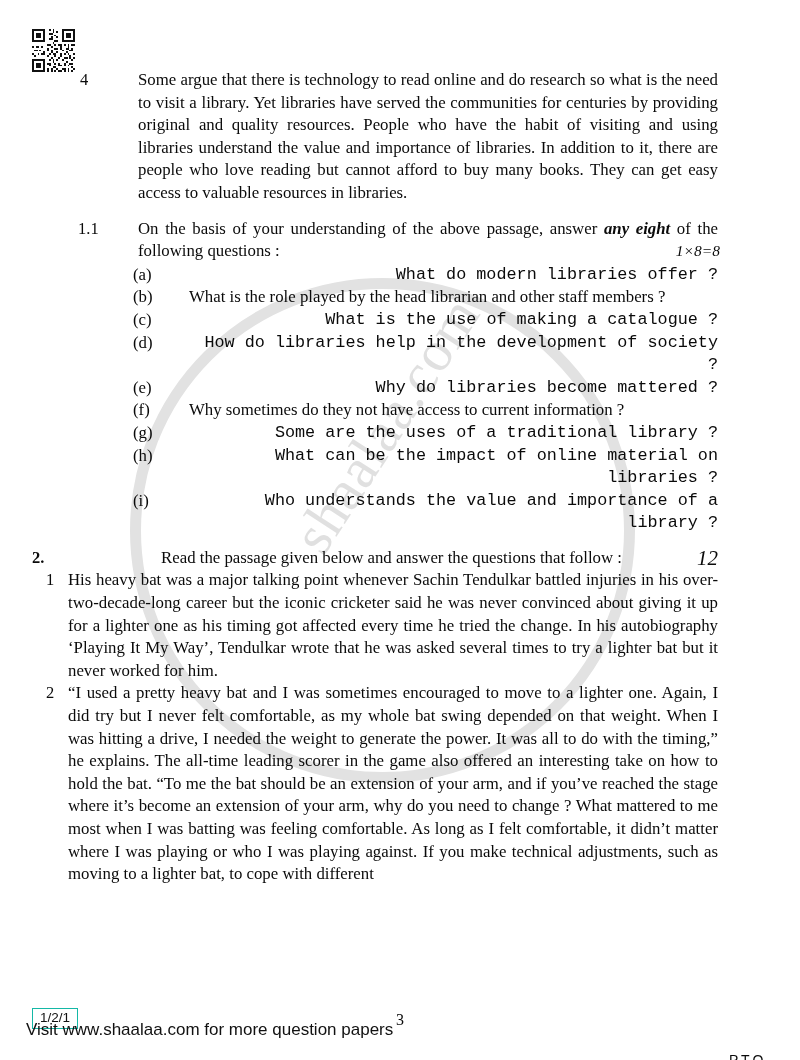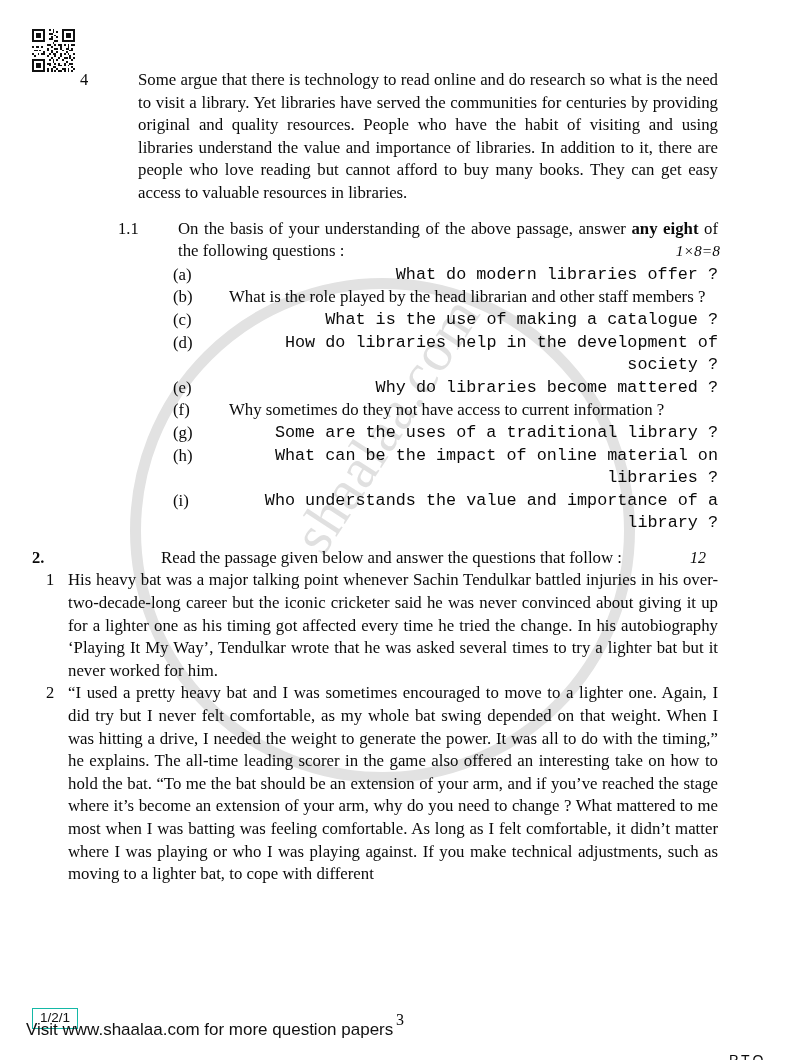--- a/index.html
+++ b/index.html
@@ -103,35 +103,35 @@
     margin: 0;
     padding-top: 69px;
     padding-left: 80px;
     padding-right: 82px;
   }
   #para4 .num-col { width: 58px; }
 
   
   #q11 {
     margin-top: 13px;
-    padding-left: 118px;
+    padding-left: 78px;
     padding-right: 82px;
   }
   #q11 .num-col { width: 60px; }
   #q11 .lead { position: relative; }
   .marks-right {
     position: absolute;
     right: -2px;
     bottom: 0;
     font-style: italic;
     font-size: 15.5px;
     line-height: 22.6px;
     margin-top: 16px;
   }
-  .bi { font-weight: bold; }
+  .bi { font-weight: bold; font-style: italic; }
 
   
   .sublist {
     margin-top: 1px;
     padding-left: 55px;
   }
   .sub-item {
     display: flex;
     align-items: flex-start;
     font-size: 16.8px;
@@ -155,24 +155,24 @@
     position: relative;
   }
   #q2 .num-col { width: 33px; }
   #q2 .q2head {
     position: relative;
     font-size: 16.8px;
     line-height: 22.6px;
   }
   .marks-right2 {
     position: absolute;
-    right: 12px;
+    right: 0px;
     top: 0;
     font-style: italic;
-    font-size: 16px;
+    font-size: 21px;
     line-height: 22.6px;
   }
 
   .passage-para {
     display: flex;
     align-items: flex-start;
     padding-left: 46px;
     padding-right: 82px;
   }
   .passage-para .pnum {

